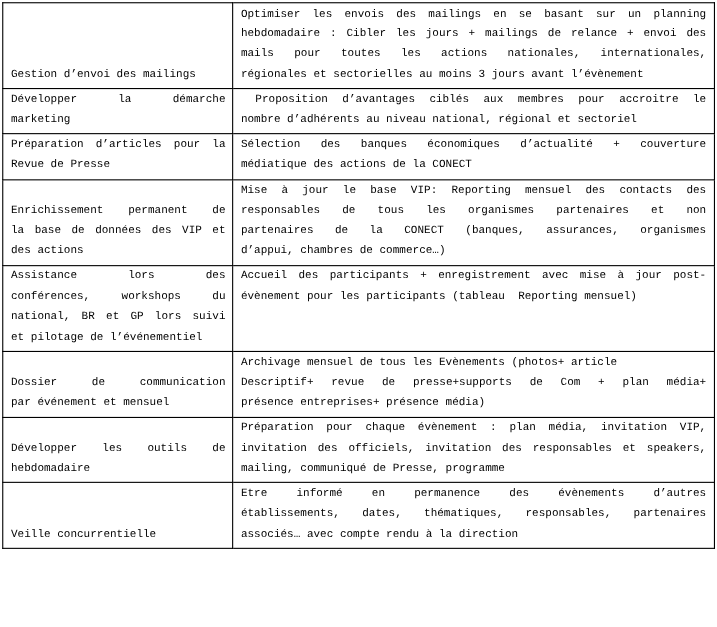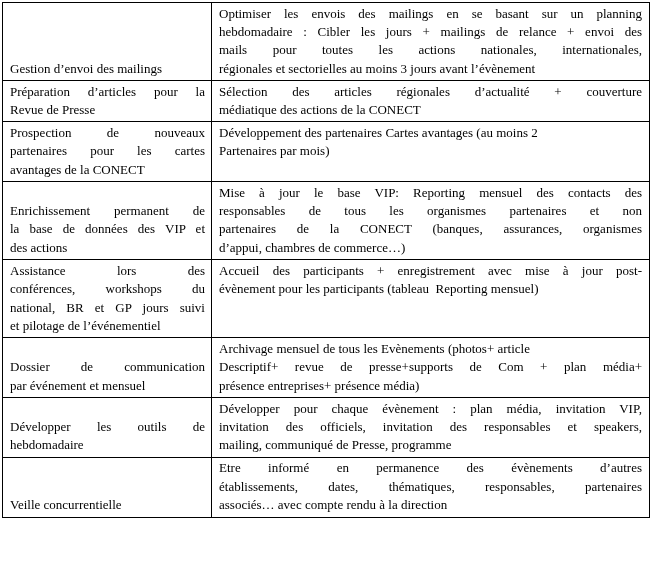--- a/index.html
+++ b/index.html
@@ -18,22 +18,22 @@
     background: #ffffff;
   }
   table.doc-table {
     border-collapse: collapse;
     table-layout: fixed;
     width: 648px;
   }
   col.c1 { width: 209px; }
   td.cell {
     border: 1.5px solid #000000;
-    font-family: Liberation Serif, serif;
-    font-size: 13px;
+    font-family: Liberation Mono, monospace;
+    font-size: 10px;
     line-height: 18.4px;
     color: #000000;
     padding: 1.5px 6px 2px 7px;
     overflow: hidden;
   }
   td.left  { vertical-align: bottom; }
   td.right { vertical-align: top; padding-left: 7px; padding-right: 7px; }
   .line { display: block; white-space: nowrap; }
   .line.j {
     white-space: normal;
@@ -57,57 +57,56 @@
           </td>
         <td class="cell right">
             <span class="line j">Optimiser les envois des mailings en se basant sur un planning</span>
             <span class="line j">hebdomadaire : Cibler les jours + mailings de relance + envoi des</span>
             <span class="line j">mails pour toutes les actions nationales, internationales,</span>
             <span class="line">régionales et sectorielles au moins 3 jours avant l’évènement</span>
           </td>
       </tr>
       <tr>
         <td class="cell left">
+            <span class="line j">Développer la démarche</span>
+            <span class="line">marketing</span>
+          </td>
+        <td class="cell right">
+            <span class="line j">&nbsp;Proposition d’avantages ciblés aux membres pour accroitre le</span>
+            <span class="line">nombre d’adhérents au niveau national, régional et sectoriel</span>
+          </td>
+      </tr>
+      <tr>
+        <td class="cell left">
             <span class="line j">Préparation d’articles pour la</span>
             <span class="line">Revue de Presse</span>
           </td>
         <td class="cell right">
-            <span class="line j">Sélection des articles régionales d’actualité + couverture</span>
+            <span class="line j">Sélection des banques économiques d’actualité + couverture</span>
             <span class="line">médiatique des actions de la CONECT</span>
-          </td>
-      </tr>
-      <tr>
-        <td class="cell left">
-            <span class="line j">Prospection de nouveaux</span>
-            <span class="line j">partenaires pour les cartes</span>
-            <span class="line">avantages de la CONECT</span>
-          </td>
-        <td class="cell right">
-            <span class="line">Développement des partenaires Cartes avantages (au moins 2</span>
-            <span class="line">Partenaires par mois)</span>
           </td>
       </tr>
       <tr>
         <td class="cell left">
             <span class="line j">Enrichissement permanent de</span>
             <span class="line j">la base de données des VIP et</span>
             <span class="line">des actions</span>
           </td>
         <td class="cell right">
             <span class="line j">Mise à jour le base VIP: Reporting mensuel des contacts des</span>
             <span class="line j">responsables de tous les organismes partenaires et non</span>
             <span class="line j">partenaires de la CONECT (banques, assurances, organismes</span>
             <span class="line">d’appui, chambres de commerce…)</span>
           </td>
       </tr>
       <tr>
         <td class="cell left">
             <span class="line j">Assistance lors des</span>
             <span class="line j">conférences, workshops du</span>
-            <span class="line j">national, BR et GP jours suivi</span>
+            <span class="line j">national, BR et GP lors suivi</span>
             <span class="line">et pilotage de l’événementiel</span>
           </td>
         <td class="cell right">
             <span class="line j">Accueil des participants + enregistrement avec mise à jour post-</span>
             <span class="line">évènement pour les participants (tableau &nbsp;Reporting mensuel)</span>
           </td>
       </tr>
       <tr>
         <td class="cell left">
             <span class="line j">Dossier de communication</span>
@@ -118,21 +117,21 @@
             <span class="line j">Descriptif+ revue de presse+supports de Com + plan média+</span>
             <span class="line">présence entreprises+ présence média)</span>
           </td>
       </tr>
       <tr>
         <td class="cell left">
             <span class="line j">Développer les outils de</span>
             <span class="line">hebdomadaire</span>
           </td>
         <td class="cell right">
-            <span class="line j">Développer pour chaque évènement : plan média, invitation VIP,</span>
+            <span class="line j">Préparation pour chaque évènement : plan média, invitation VIP,</span>
             <span class="line j">invitation des officiels, invitation des responsables et speakers,</span>
             <span class="line">mailing, communiqué de Presse, programme</span>
           </td>
       </tr>
       <tr>
         <td class="cell left">
             <span class="line">Veille concurrentielle</span>
           </td>
         <td class="cell right">
             <span class="line j">Etre informé en permanence des évènements d’autres</span>

